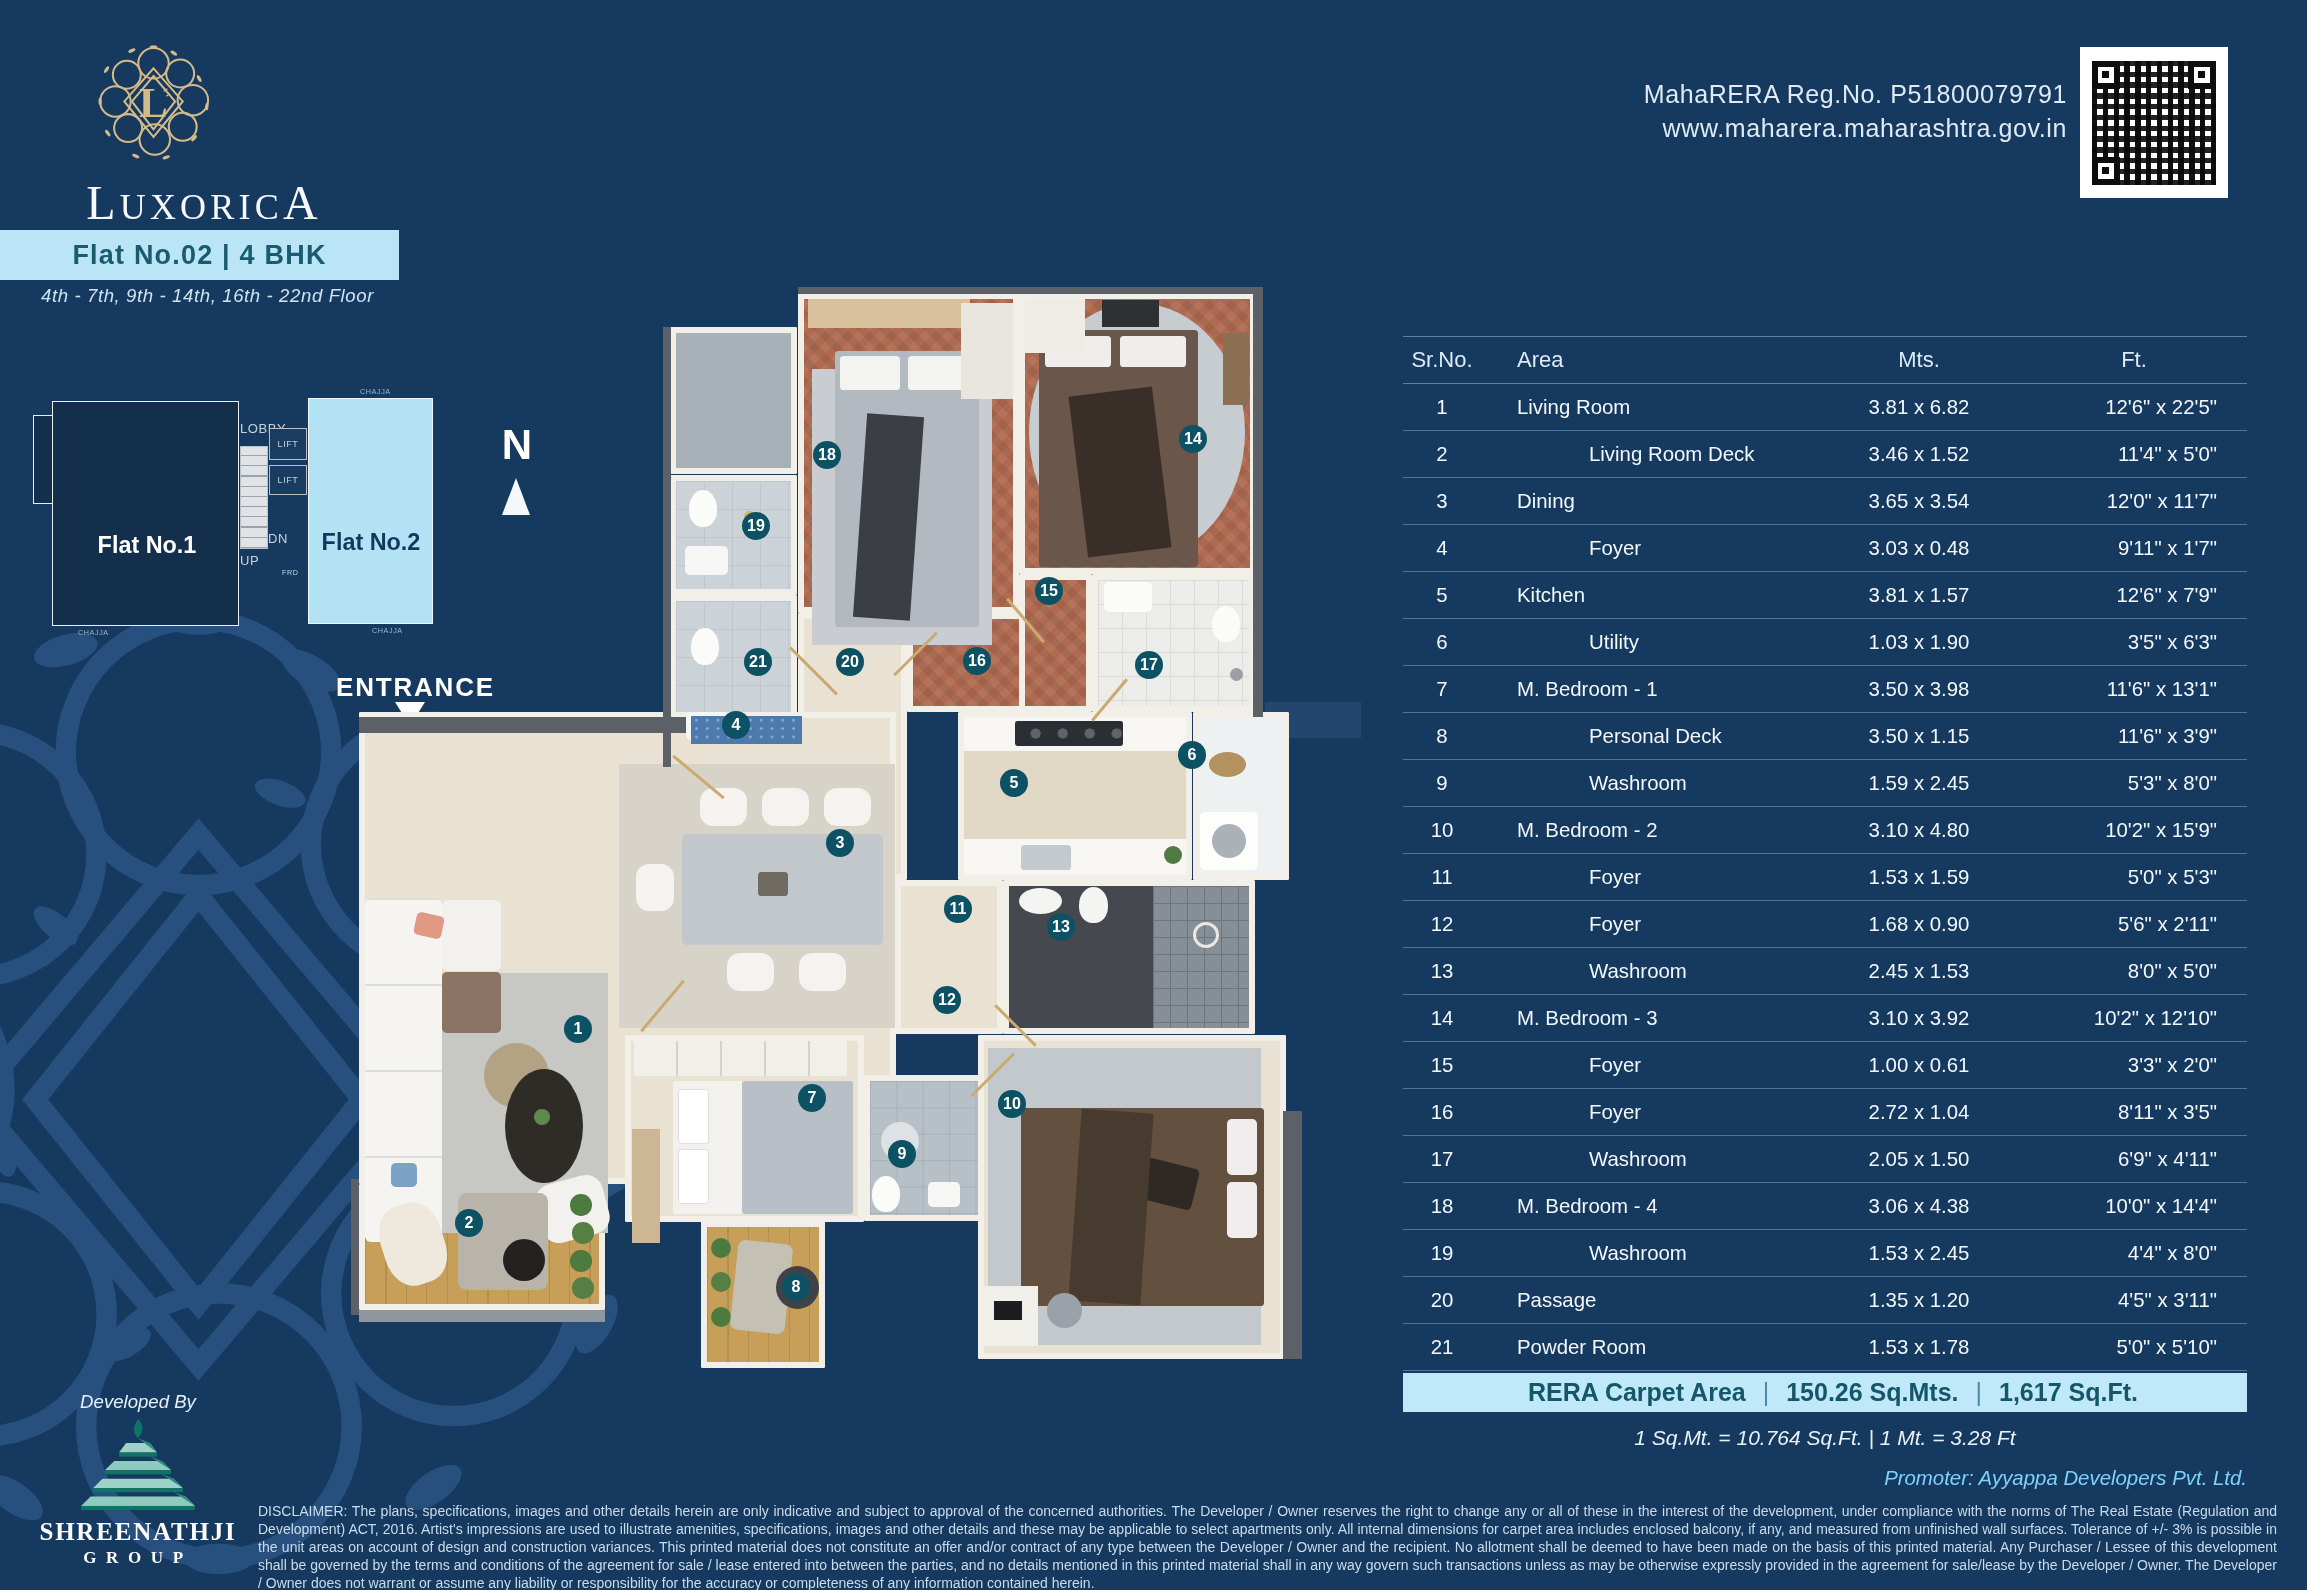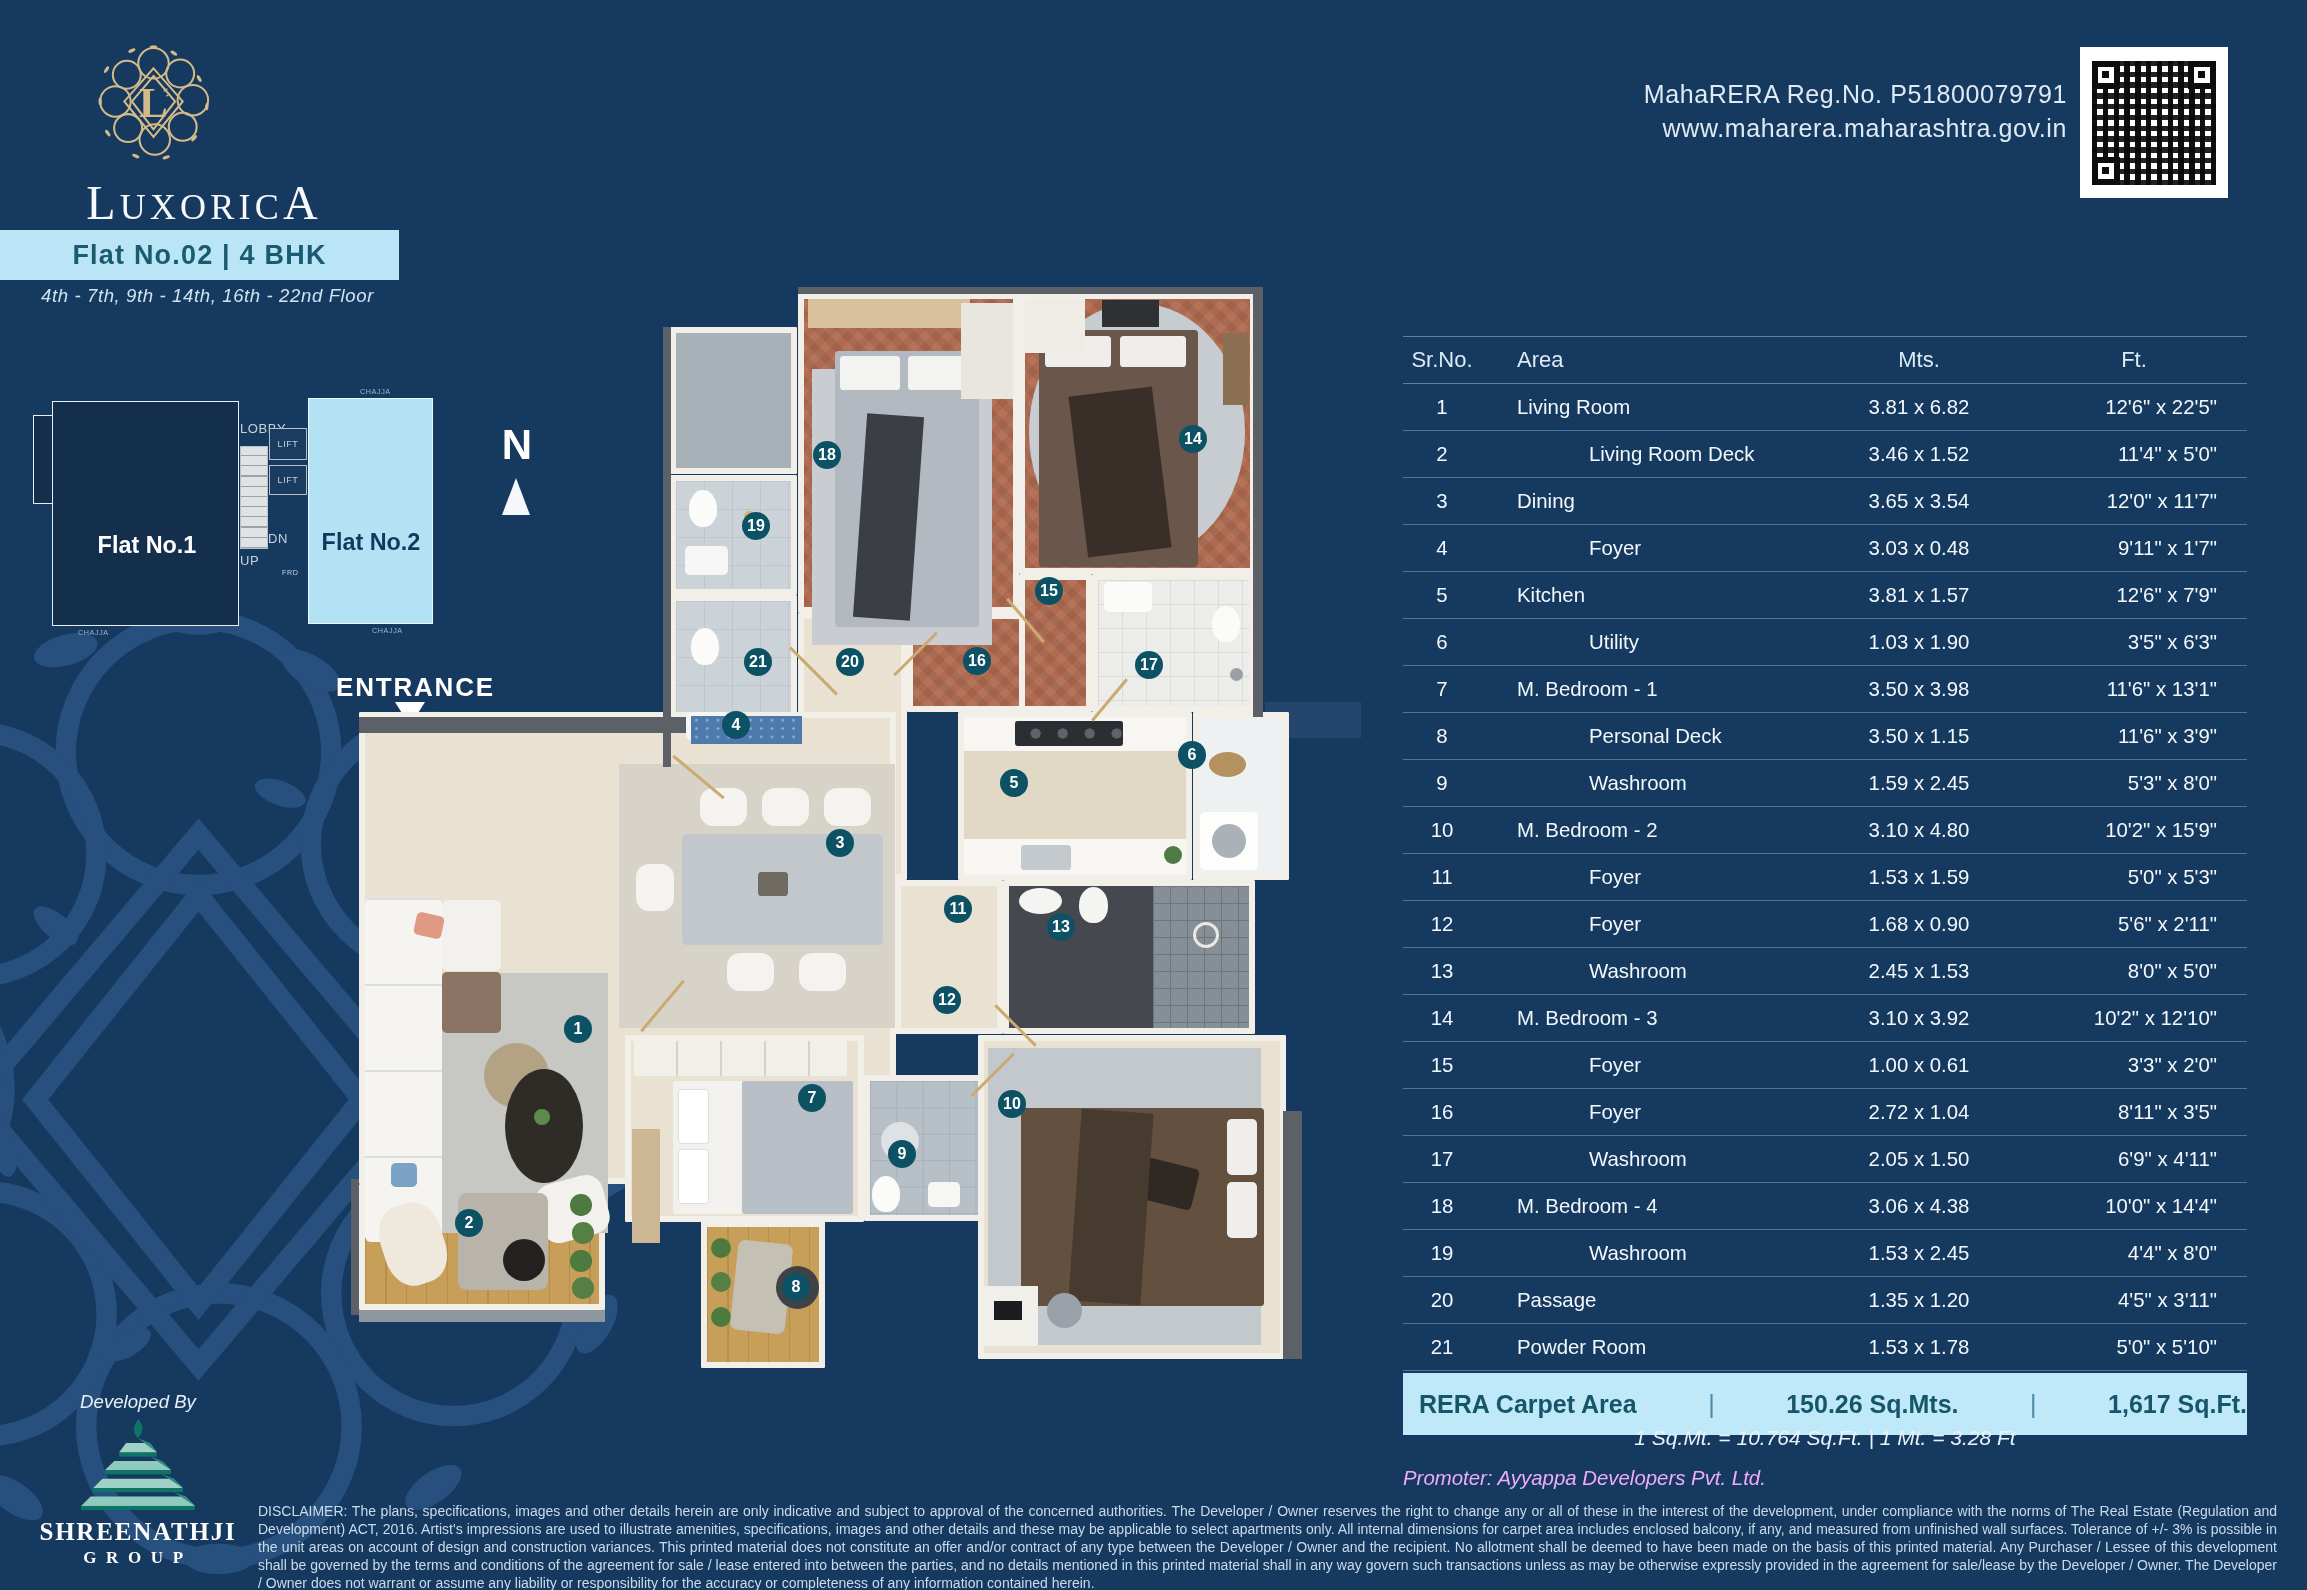--- a/index.html
+++ b/index.html
@@ -83,27 +83,27 @@
   #table{position:absolute;left:1403px;top:336px;width:844px;}
   .tgrid{display:grid;grid-template-columns:78px 336px 204px 1fr;align-items:center;}
   #thead{height:48px;border-top:1.2px solid rgba(141,190,225,.55);border-bottom:1.2px solid rgba(141,190,225,.55);
     color:#dcebf5;font-size:22px;}
   .trow{height:47px;border-bottom:1.2px solid rgba(141,190,225,.45);color:#f2f8fc;font-size:20.4px;}
   .c-sr{text-align:center;}
   .c-area{padding-left:36px;}
   .c-area.ind{padding-left:108px;}
   .c-mts{text-align:center;}
   .c-ft{text-align:right;padding-right:30px;}
-  #rera-band{position:absolute;left:1403px;top:1373px;width:844px;height:62px;background:#bfe8f8;
-    display:flex;align-items:center;justify-content:space-between;color:#155668;font-size:25px;font-weight:700;padding-left:16px;}
+  #rera-band{position:absolute;left:1403px;top:1373px;width:844px;height:39px;background:#bfe8f8;
+    display:flex;align-items:center;justify-content:center;color:#155668;font-size:25px;font-weight:700;padding-left:16px;}
   #rera-band .pipe{color:#4d8aa6;font-weight:400;padding:0 17px;}
   #conv{position:absolute;left:1403px;top:1426px;width:844px;text-align:center;font-style:italic;
     font-size:21px;color:#e8f2fa;}
-  #promoter{position:absolute;left:1403px;top:1467px;width:844px;text-align:left;font-style:italic;
-    font-size:20.4px;color:#f0abfc;}
+  #promoter{position:absolute;left:1403px;top:1467px;width:844px;text-align:right;font-style:italic;
+    font-size:20.4px;color:#7dd3fc;}
   
   #devby{position:absolute;left:36px;top:1391px;width:204px;text-align:center;font-style:italic;
     font-size:18.6px;color:#e8f0f7;}
   #devlogo{position:absolute;left:43px;top:1417px;width:190px;height:102px;}
   #devname{position:absolute;left:12px;top:1518px;width:252px;text-align:center;
     font-family:"Liberation Serif",serif;font-weight:700;font-size:25px;letter-spacing:1.8px;color:#fdfdfd;}
   #devsub{position:absolute;left:12px;top:1548px;width:252px;text-align:center;
     font-family:"Liberation Serif",serif;font-weight:700;font-size:17px;letter-spacing:9.6px;color:#fdfdfd;}
   #disclaimer{position:absolute;left:258px;top:1502px;width:2019px;font-size:14px;line-height:18px;
     color:#c9dcec;text-align:justify;}

